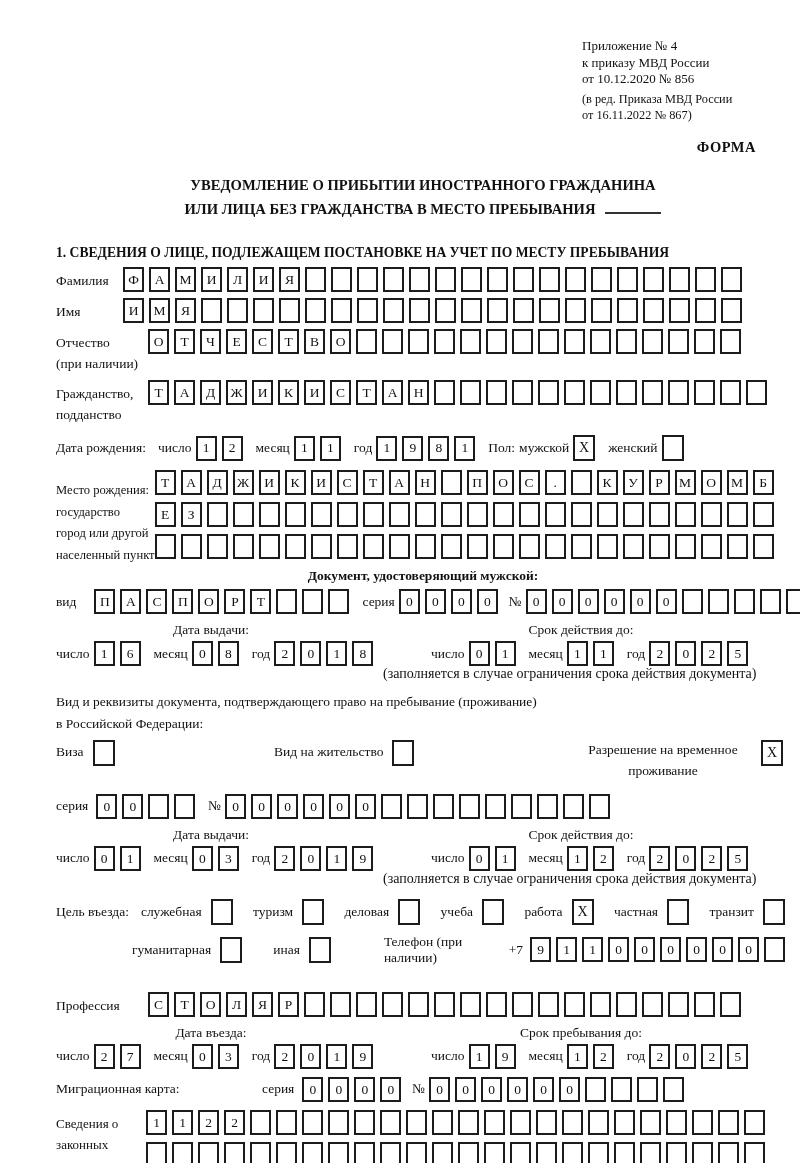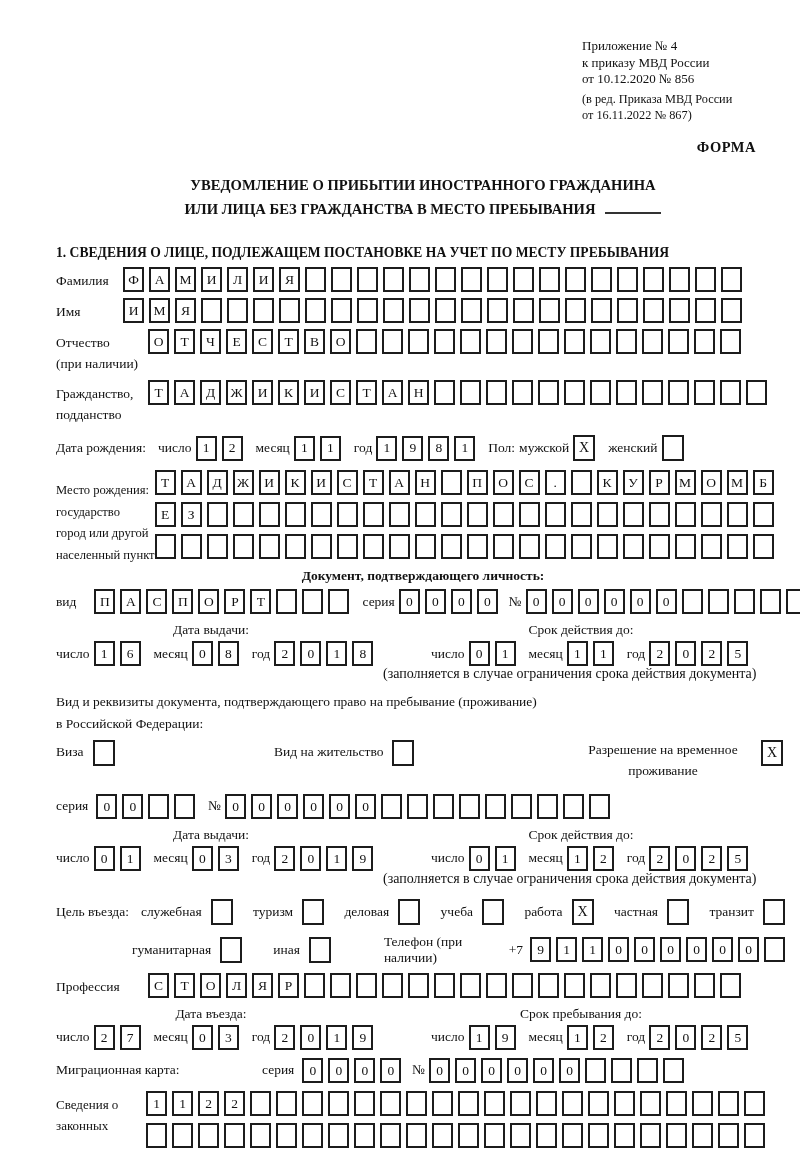--- a/index.html
+++ b/index.html
@@ -336,21 +336,21 @@
           <span class="cell"></span>
           <span class="cell"></span>
           <span class="cell"></span>
           <span class="cell"></span>
           <span class="cell"></span>
           <span class="cell"></span>
         </div>
     </div>
   </div>
 
-  <div class="center-heading" style="margin-top:2px;">Документ, подтверждающего личность:</div>
+  <div class="center-heading" style="margin-top:2px;">Документ, удостоверяющий мужской:</div>
 
   <div class="row" style="align-items:center;margin-top:5px;">
     <span class="dlabel" style="margin-right:18px;">вид</span>
     <span class="cells">
         <span class="cell">П</span>
         <span class="cell">А</span>
         <span class="cell">С</span>
         <span class="cell">П</span>
         <span class="cell">О</span>
         <span class="cell">Р</span>
@@ -578,21 +578,21 @@
         <span class="cell">0</span>
         <span class="cell">0</span>
         <span class="cell">0</span>
         <span class="cell">0</span>
         <span class="cell">0</span>
         <span class="cell">0</span>
         <span class="cell"></span>
       </span>
   </div>
 
-  <div class="row" style="margin-top:7px;">
+  <div class="row" style="margin-top:26px;">
     <div class="lbl-col w92">Профессия</div>
     <div class="cells">
         <span class="cell">С</span>
         <span class="cell">Т</span>
         <span class="cell">О</span>
         <span class="cell">Л</span>
         <span class="cell">Я</span>
         <span class="cell">Р</span>
         <span class="cell"></span>
         <span class="cell"></span>

